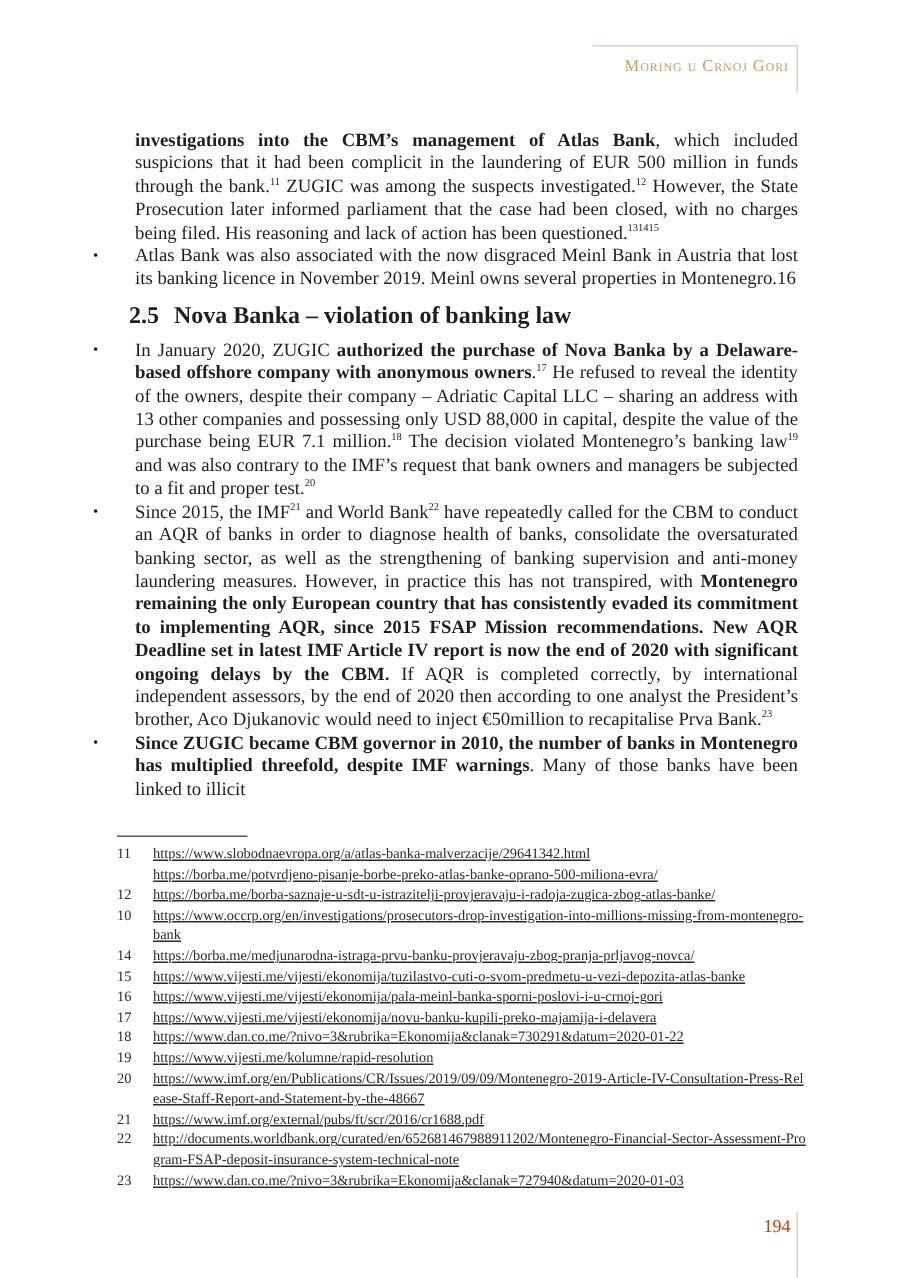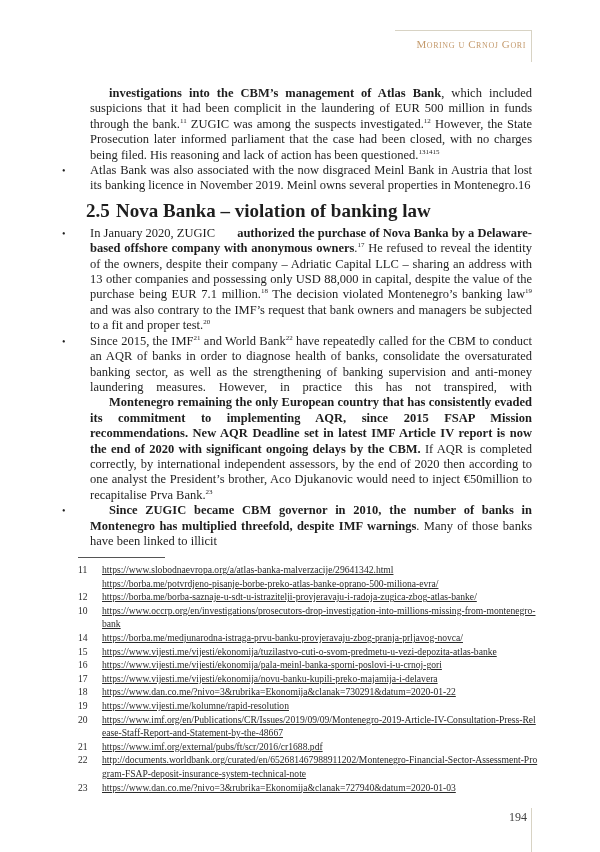--- a/index.html
+++ b/index.html
@@ -10,33 +10,33 @@
   .hdr-vline { position: absolute; left: 531px; top: 30px; width: 1px; height: 32px; background: #d8d3c4; }
   .hdr-title { position: absolute; left: 410px; top: 38px; width: 116px; text-align: right;
                font-variant: small-caps; font-size: 11px; letter-spacing: 0.6px; color: #c49a6c; }
 
   .content { position: absolute; left: 62px; top: 86px; width: 470px; font-size: 12.5px; line-height: 15.4px; }
   .bullet { position: relative; padding-left: 28px; text-align: justify; }
   .bullet .dot { position: absolute; left: 0; top: 0; font-size: 10px; }
   .cont { padding-left: 28px; text-align: justify; }
   .bullet, .cont { margin: 0; }
   sup { font-size: 7px; line-height: 0; vertical-align: 5px; }
-  b { font-weight: bold; margin-left: 19px; }
+  b { font-weight: bold; }
 
-  .h2 { font-weight: bold; font-size: 19px; line-height: 19px; margin: 7px 0 6px 24px; position: relative; }
+  .h2 { font-weight: bold; font-size: 16px; line-height: 19px; margin: 7px 0 6px 24px; position: relative; }
   .h2 .num { display: inline-block; width: 30px; }
   .h2.wrap { padding-left: 14px; text-indent: -14px; }
 
   .fn-rule { position: absolute; left: 78px; top: 557px; width: 87px; height: 1px; background: #555; }
   .footnotes { position: absolute; left: 78px; top: 563px; width: 460px; font-size: 9.6px; line-height: 13.6px; color: #2a2a2a; }
   .fn { display: flex; }
   .fn .n { width: 24px; flex: none; }
   .fn .u { flex: 1; word-break: break-all; text-decoration: underline; }
 
-  .page-num { position: absolute; left: 490px; top: 810px; width: 37px; text-align: right; font-size: 12px; color: #404040; }
+  .page-num { position: absolute; left: 490px; top: 810px; width: 37px; text-align: right; font-size: 12px; color: #c2410c; }
   .ftr-vline { position: absolute; left: 531px; top: 808px; width: 1px; height: 44px; background: #d8d3c4; }
 </style>
 </head>
 <body>
 
 <div class="hdr-rule"></div>
 <div class="hdr-vline"></div>
 <div class="hdr-title">Moring u Crnoj Gori</div>
 
 <div class="content">

